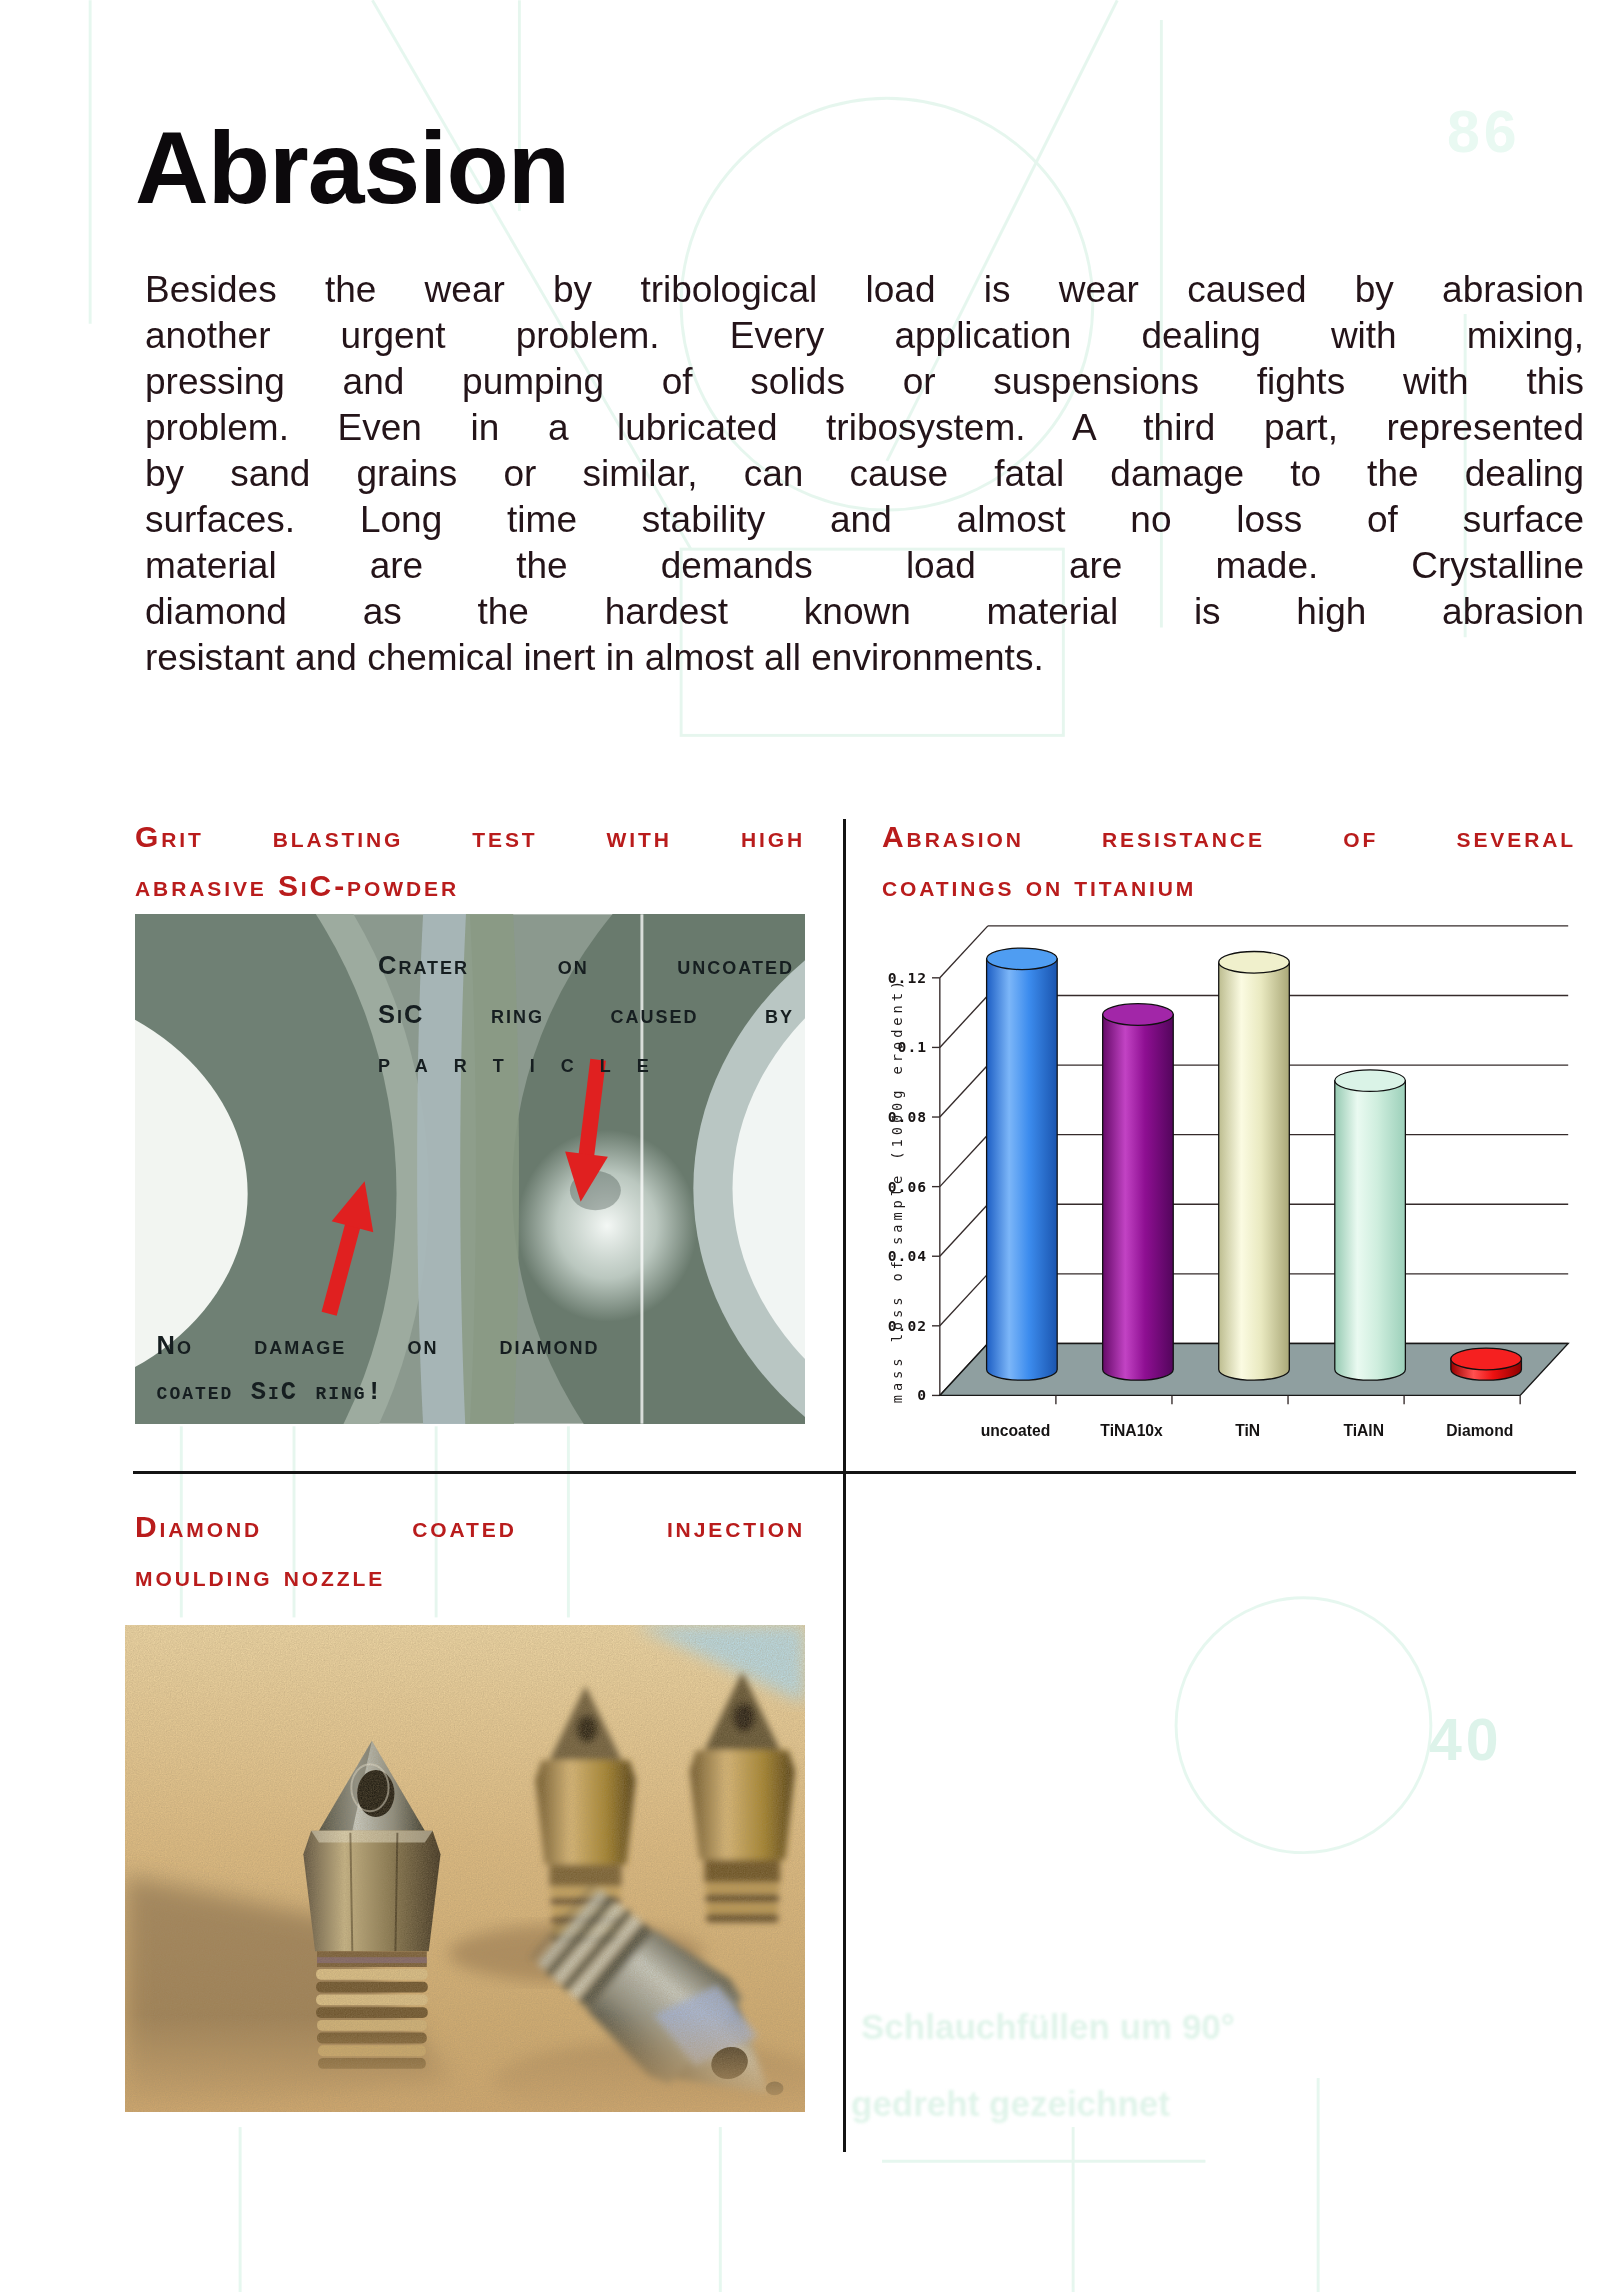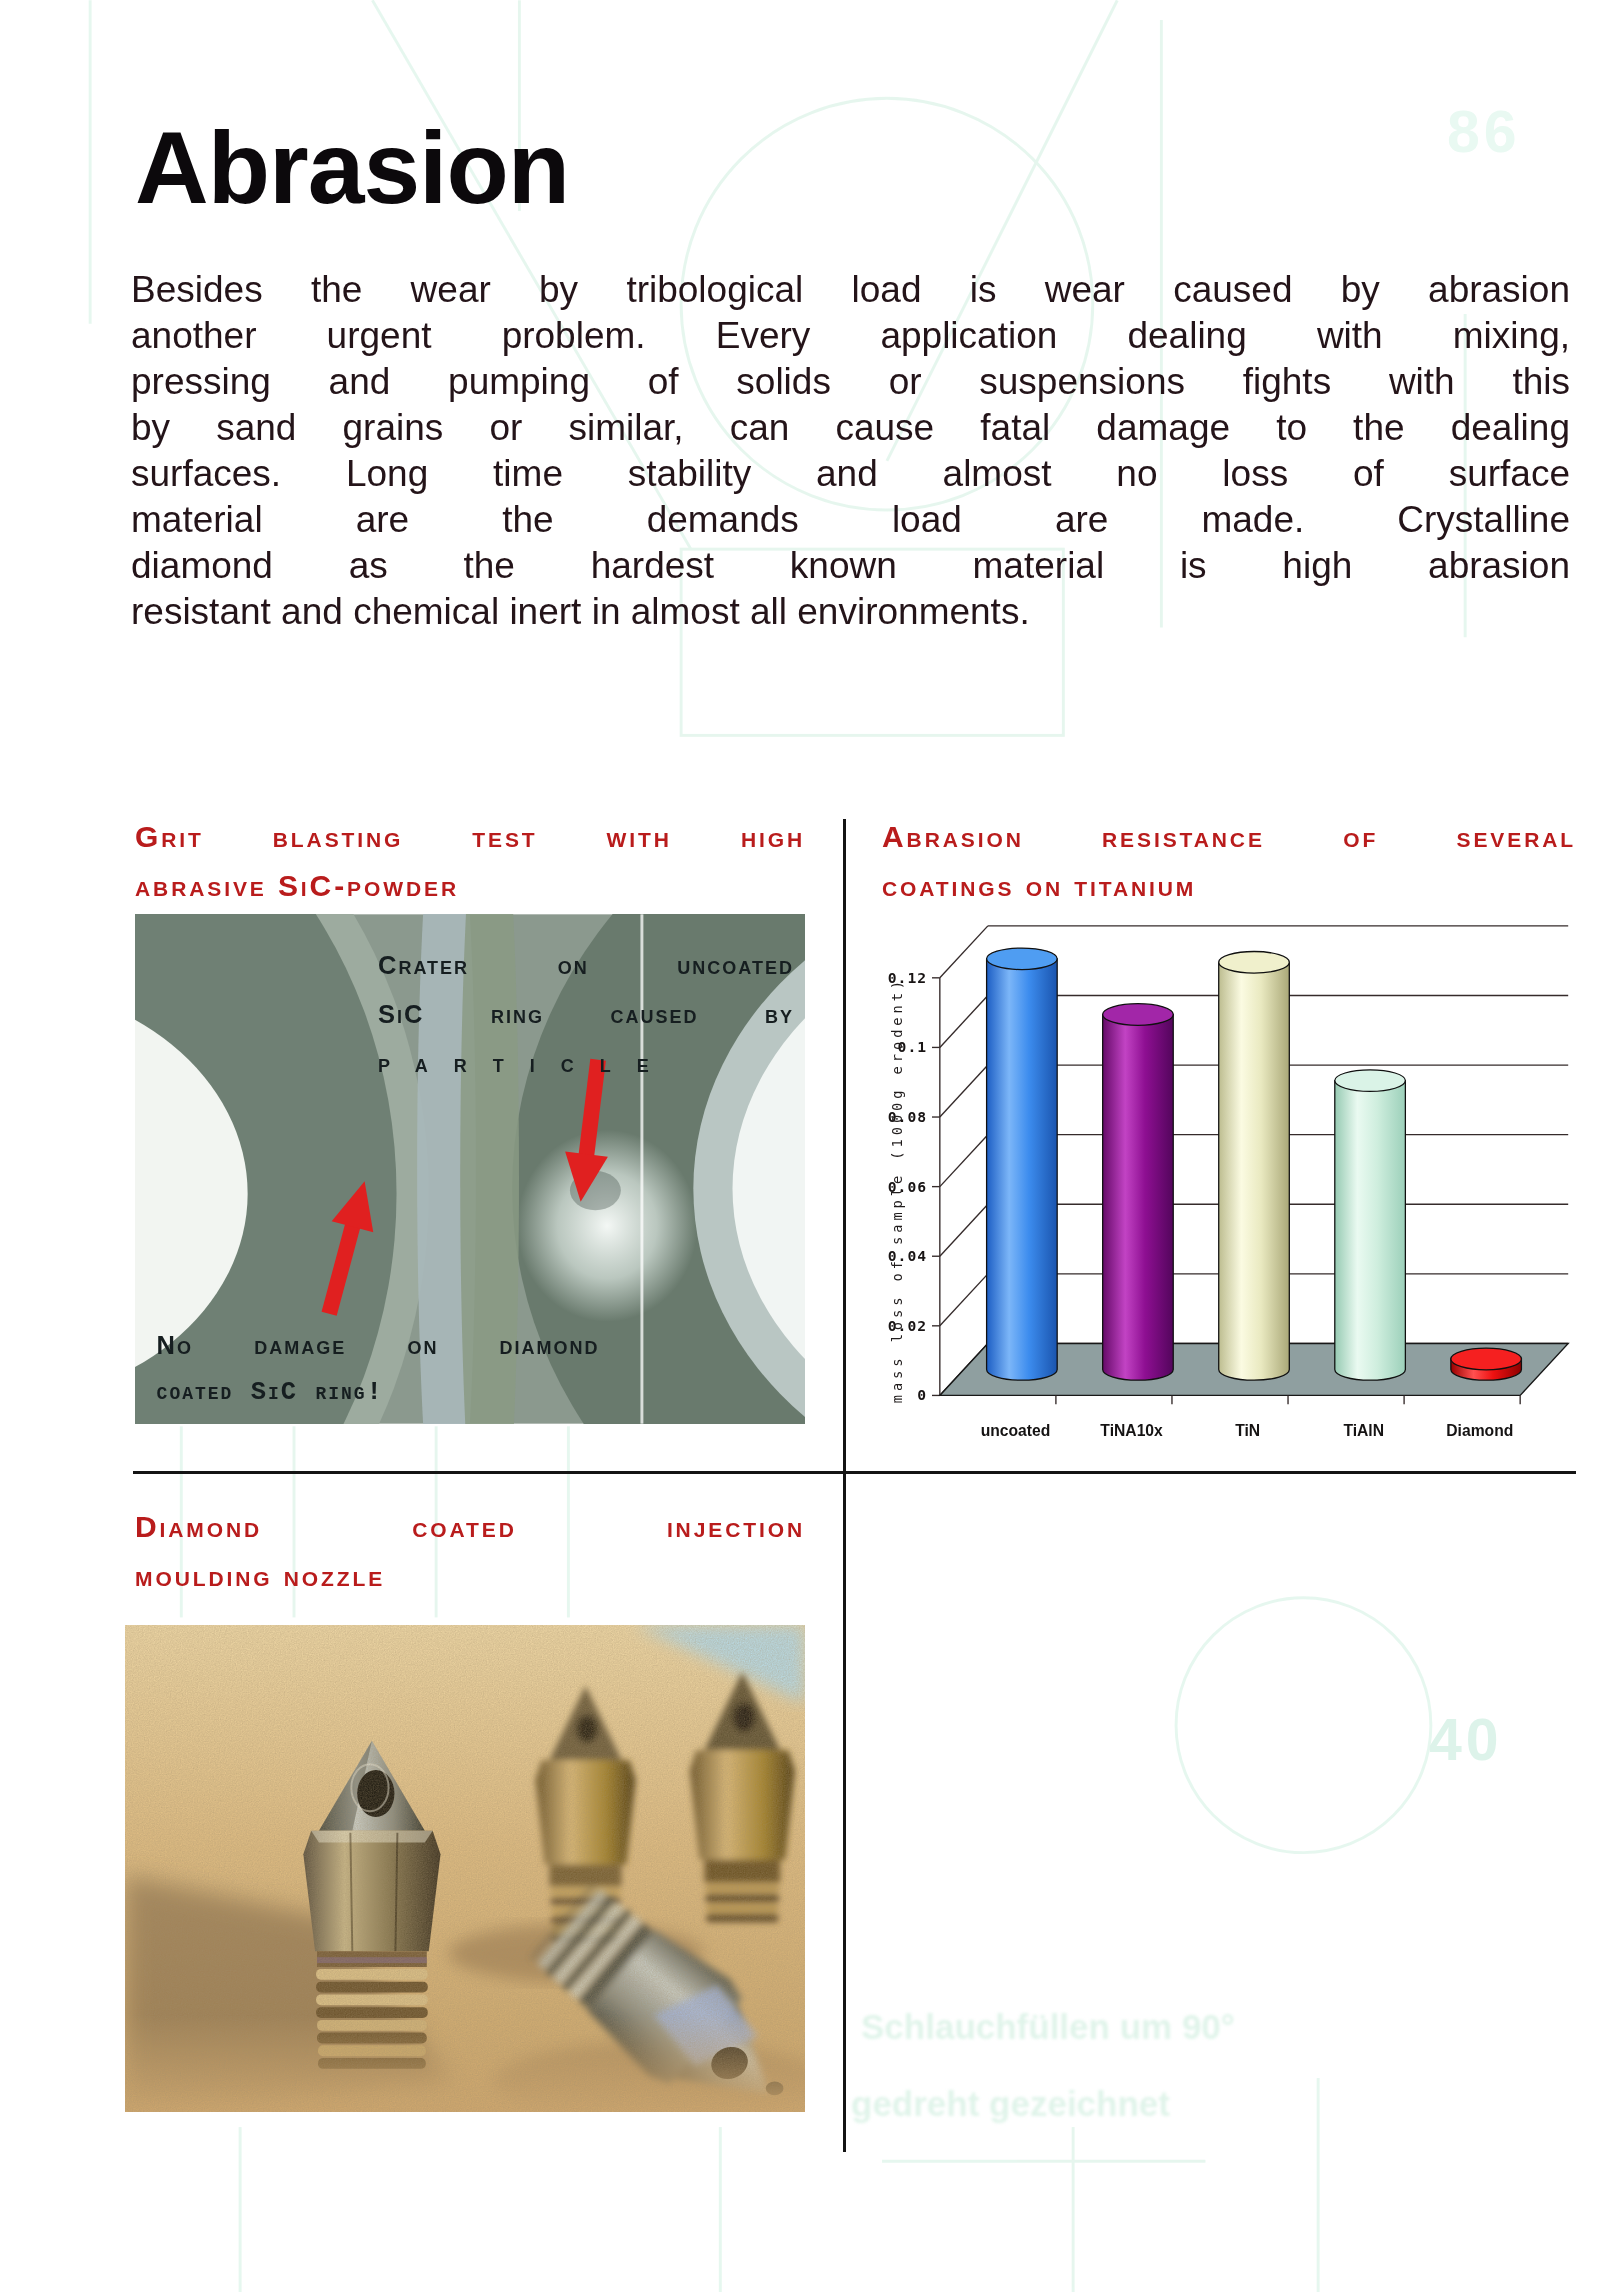--- a/index.html
+++ b/index.html
@@ -8,21 +8,21 @@
   
   .wm-svg{position:absolute;left:0;top:0;width:1621px;height:2293px;}
   .wm-num{position:absolute;font-weight:700;font-size:59px;letter-spacing:3.9px;color:#e9f9f2;}
   .wm-n86{left:1447px;top:98px;}
   .wm-n40{left:1429px;top:1698px;color:#ddf3ea;margin-top:8px;}
   .wm-text{position:absolute;font-weight:700;font-size:35px;color:#e0f4ea;filter:blur(1.5px);}
   .wm-t1{left:861px;top:2007px;}
   .wm-t2{left:851px;top:2084px;}
   
   .title{position:absolute;left:135px;top:110px;font-size:102px;font-weight:700;color:#0c090c;letter-spacing:-1px;}
-  .intro{position:absolute;left:131px;top:267px;width:1439px;}
+  .intro{position:absolute;left:145px;top:267px;width:1439px;}
   .intro-line{font-size:37px;line-height:46px;color:#241419;text-align:justify;text-align-last:justify;white-space:normal;}
   .intro-line:last-child{text-align-last:left;}
   
   .heading{position:absolute;width:670px;}
   .heading-line{font-variant:small-caps;font-weight:700;font-size:30px;line-height:49px;
                 letter-spacing:2.9px;color:#b91c1c;text-align:justify;text-align-last:justify;}
   .heading-line:last-child{text-align-last:left;}
   .h-grit{left:135px;top:812px;}
   .h-chart{left:882px;top:812px;width:694px;}
   .h-nozzle{left:135px;top:1502px;}
@@ -78,20 +78,21 @@
   <div class="wm-num wm-n86">86</div>
   <div class="wm-num wm-n40">40</div>
   <div class="wm-text wm-t1">Schlauchfüllen um 90°</div>
   <div class="wm-text wm-t2">gedreht gezeichnet</div>
 
   <div class="title">Abrasion</div>
   <div class="intro">
       <div class="intro-line">Besides the wear by tribological load is wear caused by abrasion</div>
       <div class="intro-line">another urgent problem. Every application dealing with mixing,</div>
       <div class="intro-line">pressing and pumping of solids or suspensions fights with this</div>
+      <div class="intro-line">problem. Even in a lubricated tribosystem. A third part, represented</div>
       <div class="intro-line">by sand grains or similar, can cause fatal damage to the dealing</div>
       <div class="intro-line">surfaces. Long time stability and almost no loss of surface</div>
       <div class="intro-line">material are the demands load are made. Crystalline</div>
       <div class="intro-line">diamond as the hardest known material is high abrasion</div>
       <div class="intro-line">resistant and chemical inert in almost all environments.</div>
     </div>
 
   <div class="heading h-grit">
       <div class="heading-line">Grit blasting test with high</div>
       <div class="heading-line">abrasive SiC-powder</div>

